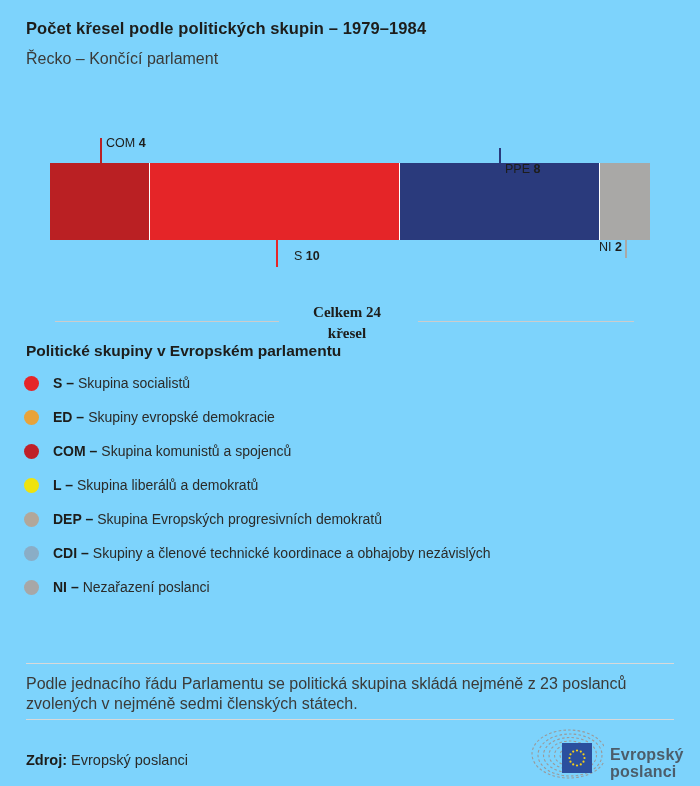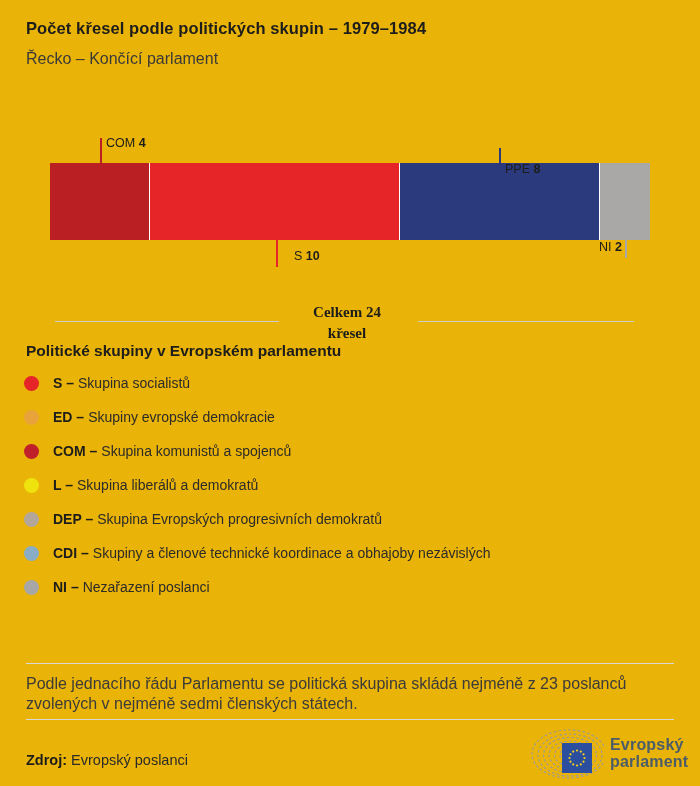--- a/index.html
+++ b/index.html
@@ -1,16 +1,16 @@
 <!DOCTYPE html>
 <html><head>
 <meta charset="utf-8">
 <style>
   html,body{margin:0;padding:0;background:#fff;}
-  .page{position:relative;width:700px;height:786px;background:#eab308;overflow:hidden;
+  .page{position:relative;width:700px;height:786px;background:#7dd3fc;overflow:hidden;
         font-family:"Liberation Sans",sans-serif;color:#1d1d1b;}
   .title{position:absolute;left:26px;top:19px;font-size:16.5px;font-weight:700;letter-spacing:.1px;}
   .subtitle{position:absolute;left:26px;top:50px;font-size:16px;font-weight:400;color:#3a3a38;}
 
   
   .bar{position:absolute;left:50px;top:163px;width:600px;height:77px;display:flex;}
   .seg{height:100%;box-sizing:border-box;border-right:1px solid #fff;}
   .seg:last-child{border-right:none;}
   .tick{position:absolute;width:1.5px;}
   .tick-com{left:100px;top:138px;height:25px;}
@@ -41,21 +41,21 @@
   .legend-text .nm{margin-left:4px;}
 
   .divider{position:absolute;left:26px;width:648px;height:1px;background:#d9d9d9;}
   .div1{top:663px;}
   .div2{top:719px;}
   .footnote{position:absolute;left:26px;top:674px;width:620px;font-size:16px;line-height:19.5px;color:#3b3b39;}
 
   .source{position:absolute;left:26px;top:752px;font-size:14.5px;color:#2b2b29;}
   .source b{font-weight:700;color:#1d1d1b;}
 
-  .logo{position:absolute;left:528px;top:726px;width:164px;height:54px;display:flex;align-items:center;}
+  .logo{position:absolute;left:528px;top:726px;width:164px;height:54px;display:flex;align-items:flex-end;}
   .logo-text{margin-left:6px;font-size:16px;line-height:17px;font-weight:700;color:#4c5d6a;letter-spacing:.2px;}
 </style>
 </head>
 <body>
 
 <div class="page">
 
   <div class="title">Počet křesel podle politických skupin – 1979–1984</div>
   <div class="subtitle">Řecko – Končící parlament</div>
 
@@ -157,17 +157,17 @@
         <circle cx="49" cy="39.5" r="1.1"></circle>
           <circle cx="45.2" cy="38.4" r="1.1"></circle>
         <circle cx="42.5" cy="35.7" r="1.1"></circle>
           <circle cx="41.5" cy="32" r="1.1"></circle>
         <circle cx="42.5" cy="28.3" r="1.1"></circle>
           <circle cx="45.2" cy="25.6" r="1.1"></circle>
       </g>
     </svg>
     <div class="logo-text">
       <div>Evropský</div>
-      <div>parlament</div>
+      <div>poslanci</div>
     </div>
   </div>
 
 </div>
 
 </body></html>

